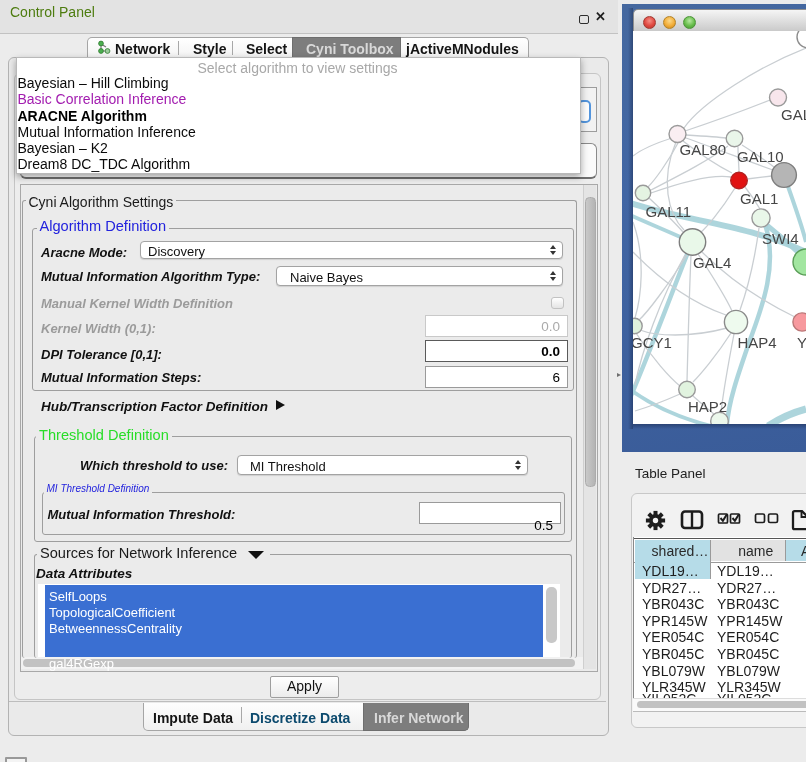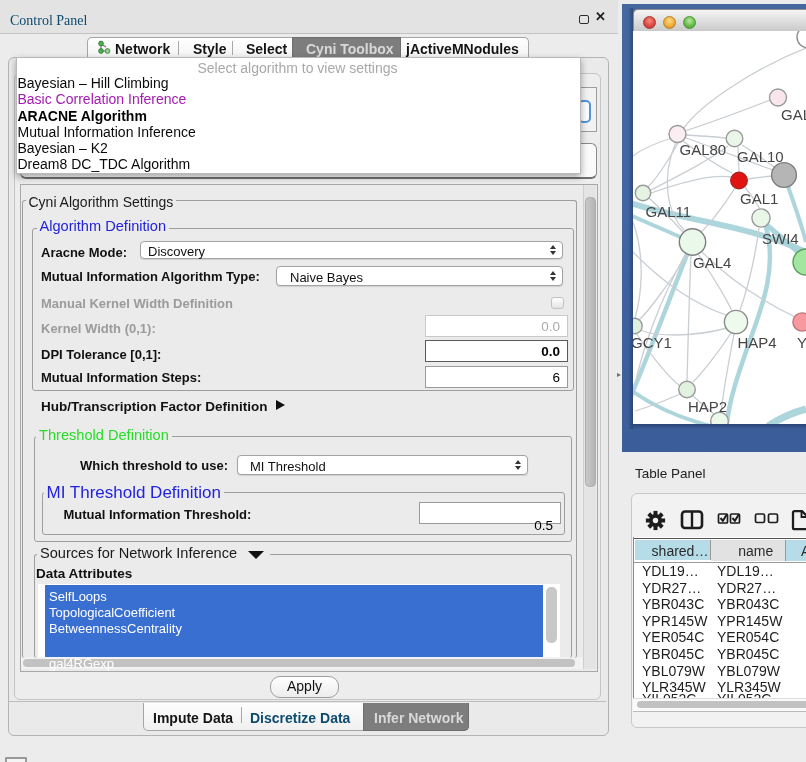--- a/index.html
+++ b/index.html
@@ -1,34 +1,34 @@
 <!DOCTYPE html>
 <html><head>
 <meta charset="utf-8">
 <style>
   html,body{margin:0;padding:0;}
   body{width:806px;height:762px;overflow:hidden;position:relative;
        font-family:"Liberation Sans", sans-serif;background:#ececec;}
   .abs{position:absolute;}
-  .lbl{font-size:13px;font-weight:bold;color:#111;white-space:nowrap;}
+  .lbl{font-size:13px;font-weight:bold;color:#111;white-space:nowrap;font-style:italic;}
   .lbl.dis{color:#9b9b9b;}
   .gtitle{font-size:13.5px;color:#1a1a1a;white-space:nowrap;background:#ebebeb;padding:0 3px;}
   .combo{background:#fff;border:1px solid #a3a3a3;border-radius:4px;box-shadow:0 1px 1px rgba(0,0,0,.12);}
   .combo .ar{position:absolute;right:5px;top:50%;margin-top:-5px;width:7px;height:10px;}
   .combo .ar:before{content:"";position:absolute;left:0;top:0;border:3.5px solid transparent;border-bottom:4px solid #333;border-top:none;}
   .combo .ar:after{content:"";position:absolute;left:0;bottom:0;border:3.5px solid transparent;border-top:4px solid #333;border-bottom:none;}
   .combo .tx{position:absolute;left:13px;top:3px;font-size:13px;color:#111;}
   .fld{background:#fff;position:absolute;}
   .fld span{position:absolute;right:7px;top:50%;transform:translateY(-50%);font-size:13.5px;}
 </style>
 </head>
 <body>
 
 <div class="abs" style="left:0;top:0;width:618px;height:33px;background:#e3e3e3;border-bottom:1px solid #c2c2c2;"></div>
-<div class="abs" style="left:10px;top:13px;font-size:14px;color:#0c4a6e;font-family:Liberation Serif, serif;">Control Panel</div>
+<div class="abs" style="left:10px;top:4px;font-size:14px;color:#4d7c0f;">Control Panel</div>
 <div class="abs" style="left:579px;top:15px;width:8px;height:7px;border:1.6px solid #2e2e2e;border-radius:2px;"></div>
 <div class="abs" style="left:595px;top:9px;font-size:13px;font-weight:bold;color:#1e1e1e;">✕</div>
 
 <div class="abs" style="left:8px;top:57px;width:599px;height:677px;background:#eaeaea;border:1px solid #b3b3b3;border-radius:6px;"></div>
 
 <div class="abs" style="left:9px;top:701px;width:597px;height:1px;background:#bdbdbd;"></div>
 
 <div class="abs" style="left:87px;top:37px;width:440px;height:21px;background:linear-gradient(#ffffff,#f2f2f2);border:1px solid #a5a5a5;border-bottom:none;border-radius:5px 5px 0 0;"></div>
 <div class="abs" style="left:292px;top:37px;width:107px;height:21px;background:#7d7d7d;border:1px solid #6e6e6e;border-bottom:none;"></div>
 <div class="abs" style="left:178px;top:41px;width:1px;height:14px;background:#a8a8a8;"></div>
@@ -96,41 +96,41 @@
 
 <div class="abs" style="left:33.5px;top:436px;width:536px;height:104px;border:1px solid #9e9e9e;border-radius:3px;"></div>
 <div class="abs gtitle" style="left:36px;top:427px;color:#28dd28;font-size:14.6px;">Threshold Definition</div>
 <div class="abs lbl" style="left:80px;top:458px;">Which threshold to use:</div>
 <div class="abs combo" style="left:237px;top:455px;width:289px;height:17.5px;">
     <div class="tx" style="left:12px;top:2.5px;">MI Threshold</div>
     <div class="ar"></div>
   </div>
 
 <div class="abs" style="left:41.5px;top:492px;width:521px;height:41px;border:1px solid #9e9e9e;border-radius:3px;"></div>
-<div class="abs gtitle" style="left:43.5px;top:483px;color:#2222dd;font-size:17px;">MI Threshold Definition</div>
-<div class="abs lbl" style="left:47.5px;top:507px;margin-left:16px;">Mutual Information Threshold:</div>
+<div class="abs gtitle" style="left:43.5px;top:483px;color:#2222dd;font-size:10px;font-style:italic;">MI Threshold Definition</div>
+<div class="abs lbl" style="left:47.5px;top:507px;">Mutual Information Threshold:</div>
 <div class="fld" style="left:419px;top:502px;width:140px;height:20px;border:1px solid #9a9a9a;">
     <span style="color:#000;margin-top:12px;">0.5</span>
   </div>
 
 <div class="abs" style="left:33.5px;top:553.5px;width:536px;height:103px;border:1px solid #9e9e9e;border-radius:3px;border-bottom:none;"></div>
 <div class="abs gtitle" style="left:37px;top:544.5px;font-size:14.6px;">Sources for Network Inference</div>
 <div class="abs" style="left:240px;top:548px;width:30px;height:11px;background:#ebebeb;"></div>
 <div class="abs" style="left:248px;top:551px;width:0;height:0;border:8px solid transparent;border-top:8px solid #111;border-bottom:none;"></div>
 <div class="abs lbl" style="left:36px;top:566px;font-size:13.5px;">Data Attributes</div>
 
 <div class="abs" style="left:38px;top:584px;width:522px;height:73px;background:#fff;"></div>
 <div class="abs" style="left:44.5px;top:585px;width:498px;height:72px;background:#3a6fd2;"></div>
 <div class="abs" style="left:49px;top:589px;font-size:13px;color:#fff;">SelfLoops</div>
 <div class="abs" style="left:49px;top:605px;font-size:13px;color:#fff;">TopologicalCoefficient</div>
 <div class="abs" style="left:49px;top:621px;font-size:13px;color:#fff;">BetweennessCentrality</div>
 <div class="abs" style="left:49px;top:656px;font-size:13px;color:#fff;">gal4RGexp</div>
 <div class="abs" style="left:546px;top:587px;width:11px;height:56px;background:#c8c8c8;border-radius:5px;"></div>
 
-<div class="abs" style="left:270px;top:676px;width:67px;height:20px;background:linear-gradient(#ffffff,#ececec);border:1px solid #9e9e9e;border-radius:10px;text-align:center;font-size:14px;color:#111;line-height:19px;">Apply</div>
+<div class="abs" style="left:270px;top:676px;width:67px;height:20px;background:linear-gradient(#ffffff,#ececec);border:1px solid #9e9e9e;border-radius:2px;text-align:center;font-size:14px;color:#111;line-height:19px;">Apply</div>
 
 <div class="abs" style="left:143px;top:703px;width:324px;height:27px;background:linear-gradient(#fdfdfd,#f0f0f0);border:1px solid #a5a5a5;border-top:none;border-radius:0 0 5px 5px;"></div>
 <div class="abs" style="left:363px;top:703px;width:104px;height:27px;background:#7d7d7d;border:1px solid #6e6e6e;border-top:none;border-radius:0 0 5px 0;"></div>
 <div class="abs" style="left:241px;top:707px;width:1px;height:16px;background:#a8a8a8;"></div>
 <div class="abs" style="left:153px;top:710px;font-size:14px;font-weight:bold;color:#141414;">Impute Data</div>
 <div class="abs" style="left:250px;top:710px;font-size:14px;font-weight:bold;color:#0c4a6e;">Discretize Data</div>
 <div class="abs" style="left:374px;top:710px;font-size:14px;font-weight:bold;color:#d9d9d9;">Infer Network</div>
 
 <div class="abs" style="left:16px;top:57px;width:563px;height:115px;background:#fff;border:1px solid #b9b9b9;box-shadow:0 3px 7px rgba(0,0,0,.35);"></div>
 <div class="abs" style="left:16px;top:60px;width:563px;text-align:center;font-size:14px;color:#a8a8a8;">Select algorithm to view settings</div>
@@ -256,21 +256,21 @@
     <path d="M87.5 8 l2.4 2.8 l4-6.5" stroke-width="2"></path>
     <rect x="110.5" y="4" width="9" height="8.5" rx="1.5"></rect>
     <rect x="123.5" y="4" width="9" height="8.5" rx="1.5"></rect>
   </g>
   <path d="M149.5 1.2 h7.5 l5.5 5.5 v11 a1.5 1.5 0 0 1 -1.5 1.5 h-11.5 a1.5 1.5 0 0 1 -1.5 -1.5 v-15 a1.5 1.5 0 0 1 1.5 -1.5 z" fill="none" stroke="#1d1d1d" stroke-width="2.3"></path>
   <path d="M156.5 1.2 v5.8 h6.3" fill="none" stroke="#1d1d1d" stroke-width="1.9"></path>
 </svg>
 
 <div class="abs" style="left:633px;top:537px;width:173px;height:161px;background:#fff;border-left:1px solid #8a8a8a;"></div>
 <div class="abs" style="left:634px;top:538px;width:172px;height:23px;border-top:1.5px solid #555;border-bottom:1px solid #9a9a9a;"></div>
-<div class="abs" style="left:634.5px;top:539.5px;width:75px;height:20px;background:#b6dce8;border-right:1px solid #9a9a9a;text-align:center;font-size:14px;color:#2a2a2a;line-height:22px;text-indent:16px;">shared…</div>
+<div class="abs" style="left:634.5px;top:539.5px;width:75px;height:39px;background:#b6dce8;border-right:1px solid #9a9a9a;text-align:center;font-size:14px;color:#2a2a2a;line-height:22px;text-indent:16px;">shared…</div>
 <div class="abs" style="left:710.5px;top:539.5px;width:74.5px;height:21.5px;background:#e2e2e2;border-right:1px solid #9a9a9a;text-align:center;font-size:14px;color:#2a2a2a;line-height:22px;text-indent:16px;">name</div>
 <div class="abs" style="left:786px;top:539.5px;width:20px;height:21.5px;background:#b6dce8;font-size:14px;color:#2a2a2a;line-height:22px;padding-left:15px;">A</div>
 
 <div class="abs" id="tblrows" style="left:633px;top:562px;width:153px;height:136.5px;overflow:hidden;font-size:14px;color:#1e1e1e;">
 <div style="position:absolute;left:9px;top:1.0px;">YDL19…</div>
     <div style="position:absolute;left:84px;top:1.0px;">YDL19…</div>
     <div style="position:absolute;left:160px;top:1.0px;">13</div>
 <div style="position:absolute;left:9px;top:17.6px;">YDR27…</div>
     <div style="position:absolute;left:84px;top:17.6px;">YDR27…</div>
     <div style="position:absolute;left:160px;top:17.6px;">12</div>

